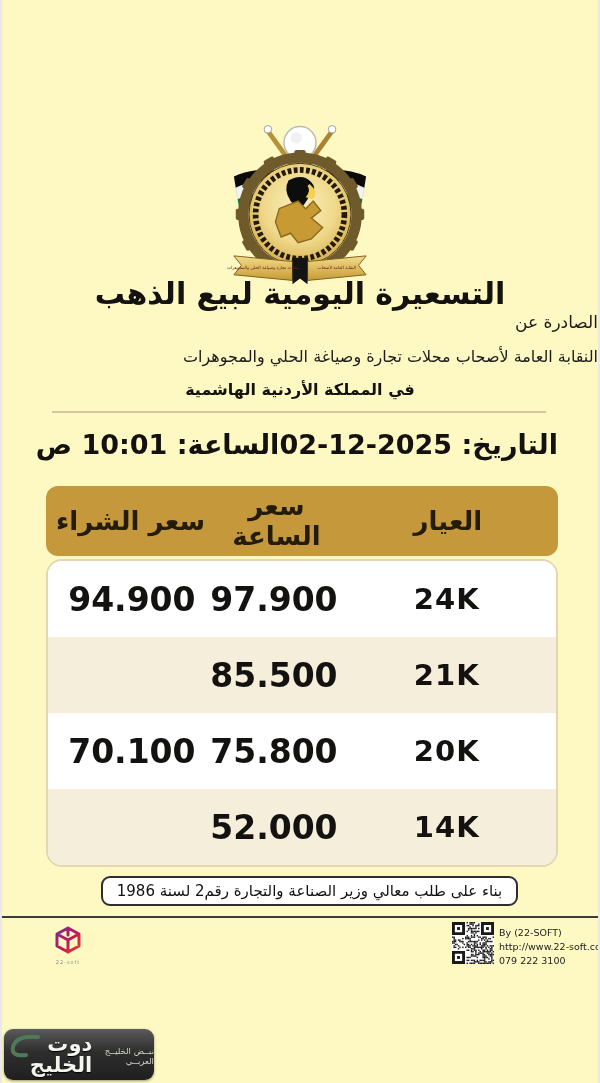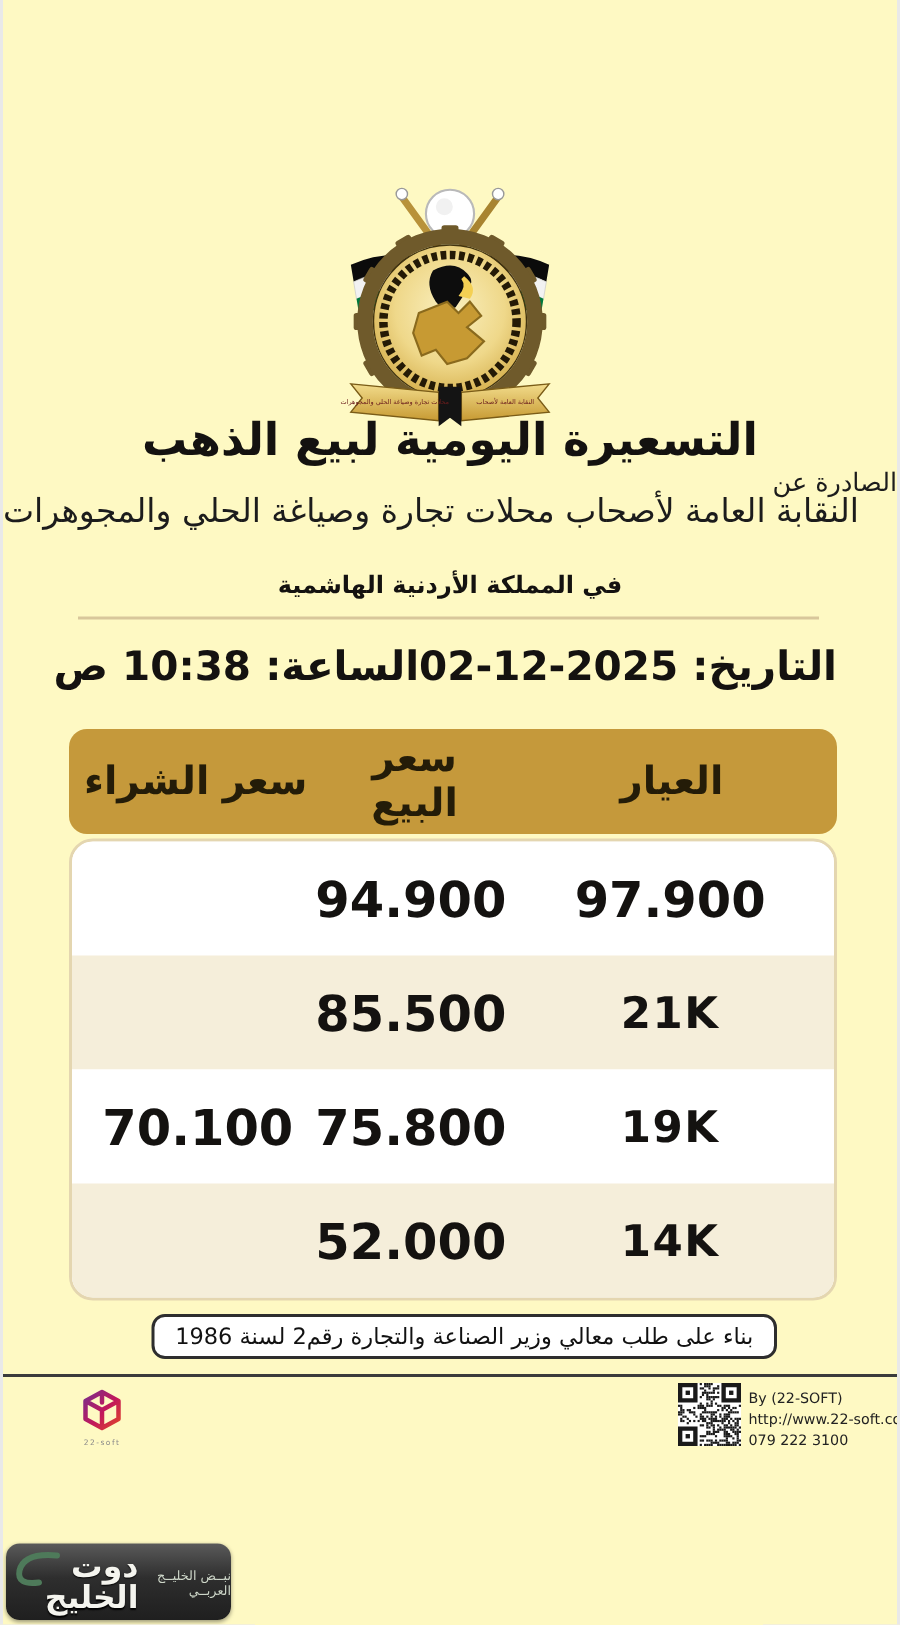--- a/index.html
+++ b/index.html
@@ -9,22 +9,22 @@
     position:relative; width:596px; height:1083px; margin:0 auto;
     background:#fef9c3; overflow:hidden; color:#141210;padding-left:48px;
   }
   
   .emblem { position:absolute; top:118px; left:50%; transform:translateX(-50%); width:190px; height:170px; }
   
   .title { position:absolute; top:276px; left:0; right:0; text-align:center;
            font-size:30px; font-weight:bold; direction:rtl; }
   .issued { position:absolute; top:312px; left:0; right:0; text-align:right;
             font-size:17px; direction:rtl; color:#1c1c1c; }
-  .issuer { position:absolute; top:329px; left:0; right:0; text-align:left;
-            font-size:22px; direction:rtl; color:#1c1c1c; white-space:nowrap; }
+  .issuer { position:absolute; top:347px; left:0; right:0; text-align:right;
+            font-size:16px; direction:rtl; color:#1c1c1c; white-space:nowrap; }
   .kingdom { position:absolute; top:380px; left:0; right:0; text-align:center;
              font-size:16px; font-weight:bold; direction:rtl; }
   .gold-divider { position:absolute; top:411px; left:50px; right:52px; height:2px; }
   
   .dateRow { position:absolute; top:429px; left:38px; right:40px;
              display:flex; justify-content:space-between; direction:rtl;
              font-size:27px; font-weight:bold; }
   .dateRow .pair { white-space:nowrap; }
   
   .priceTable { position:absolute; top:486px; left:44px; width:512px; direction:rtl; }
@@ -142,41 +142,42 @@
   <div class="kingdom">في المملكة الأردنية الهاشمية</div>
   <div class="gold-divider" style="background:#D8C79B;"></div>
 
   <div class="dateRow">
     <span class="pair">
       <span>التاريخ:</span>
       <bdi dir="ltr">02-12-2025</bdi>
     </span>
     <span class="pair">
       <span>الساعة:</span>
-      <span>10:38 ص</span>
+      <span>10:01 ص</span>
     </span>
   </div>
 
   <div class="priceTable">
     <div class="tHead" style="background:#C5993B;">
       <div>العيار</div>
-      <div>سعر البيع</div>
+      <div>سعر الساعة</div>
       <div>سعر الشراء</div>
     </div>
     <div class="tBody">
       <div class="tRow" style="background:#FFFFFF;">
+        <div class="karat">24K</div>
         <div class="num">97.900</div>
         <div class="num">94.900</div>
       </div>
       <div class="tRow" style="background:#F5EEDA;">
         <div class="karat">21K</div>
         <div class="num">85.500</div>
       </div>
       <div class="tRow" style="background:#FFFFFF;">
-        <div class="karat">19K</div>
+        <div class="karat">20K</div>
         <div class="num">75.800</div>
         <div class="num">70.100</div>
       </div>
       <div class="tRow" style="background:#F5EEDA;">
         <div class="karat">14K</div>
         <div class="num">52.000</div>
       </div>
     </div>
   </div>
 

